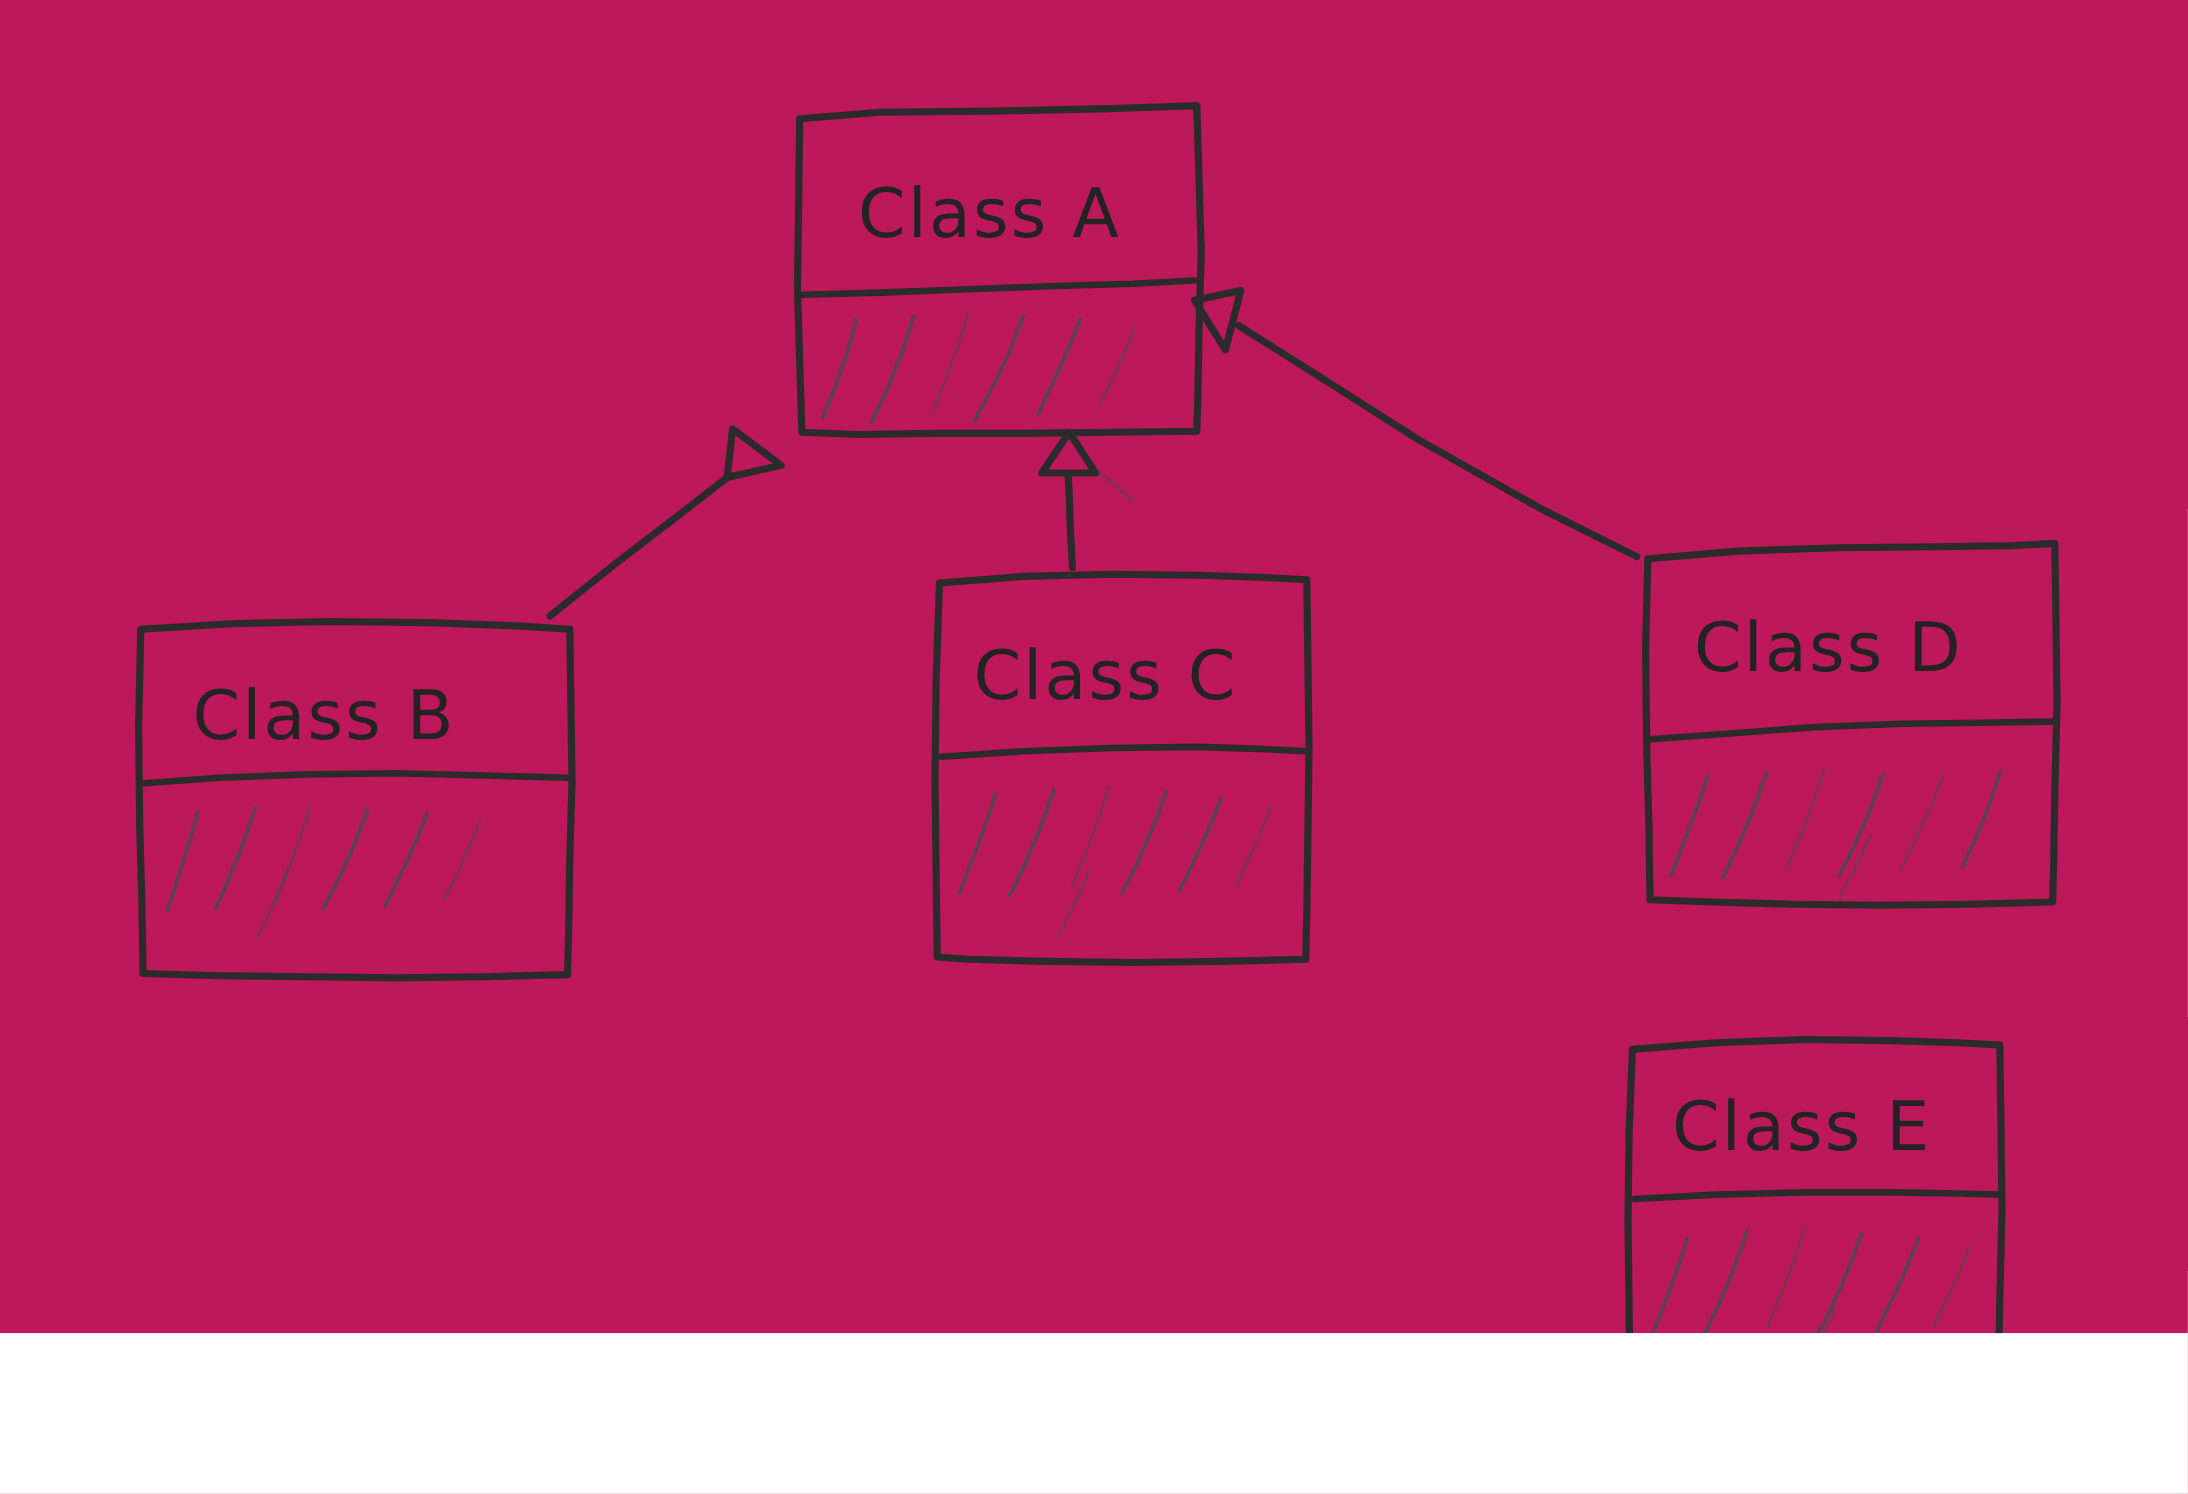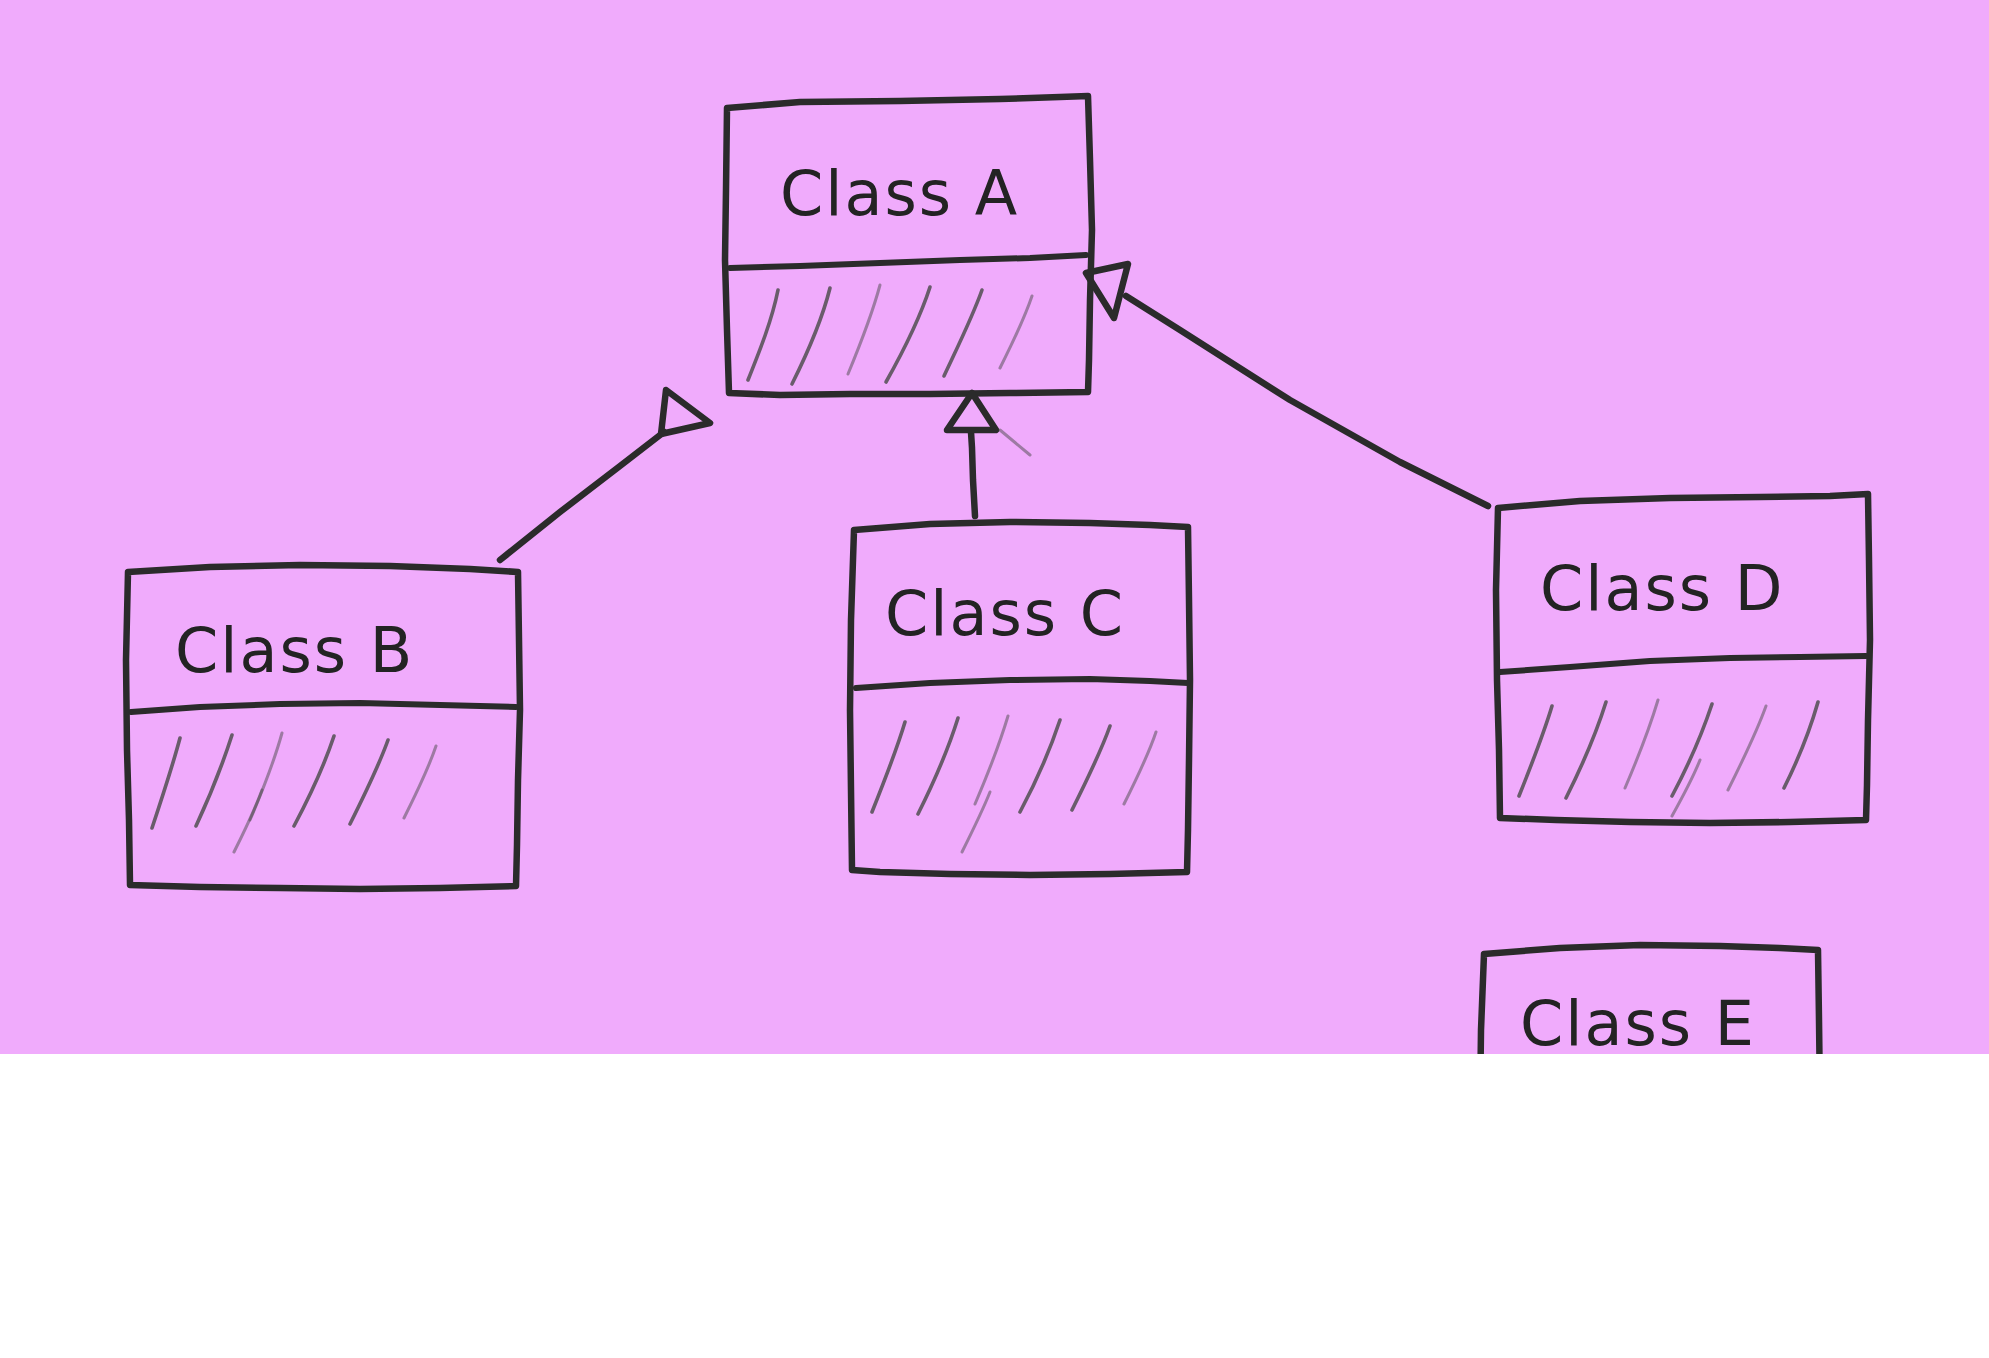--- a/index.html
+++ b/index.html
@@ -7,22 +7,22 @@
     margin: 0;
     padding: 0;
     background: #ffffff;
   }
   body {
     font-family: "Liberation Sans", sans-serif;
   }
   #canvas-wrap {
     position: relative;
     width: 1989px;
-    height: 1054px;
-    background: #f0abfc;
+    height: 1212px;
+    background: #be185d;
     overflow: hidden;
   }
   #sketch {
     position: absolute;
     top: 0;
     left: 0;
     width: 1989px;
     height: 1358px;
   }
   

